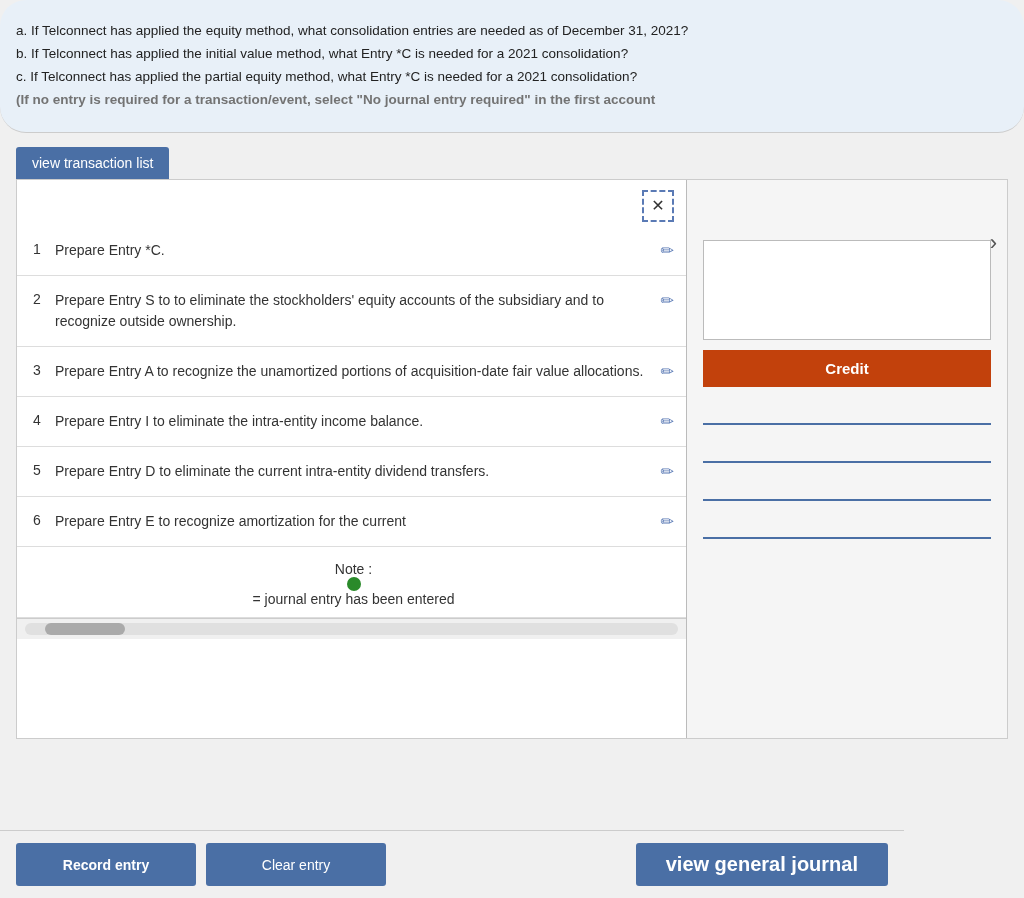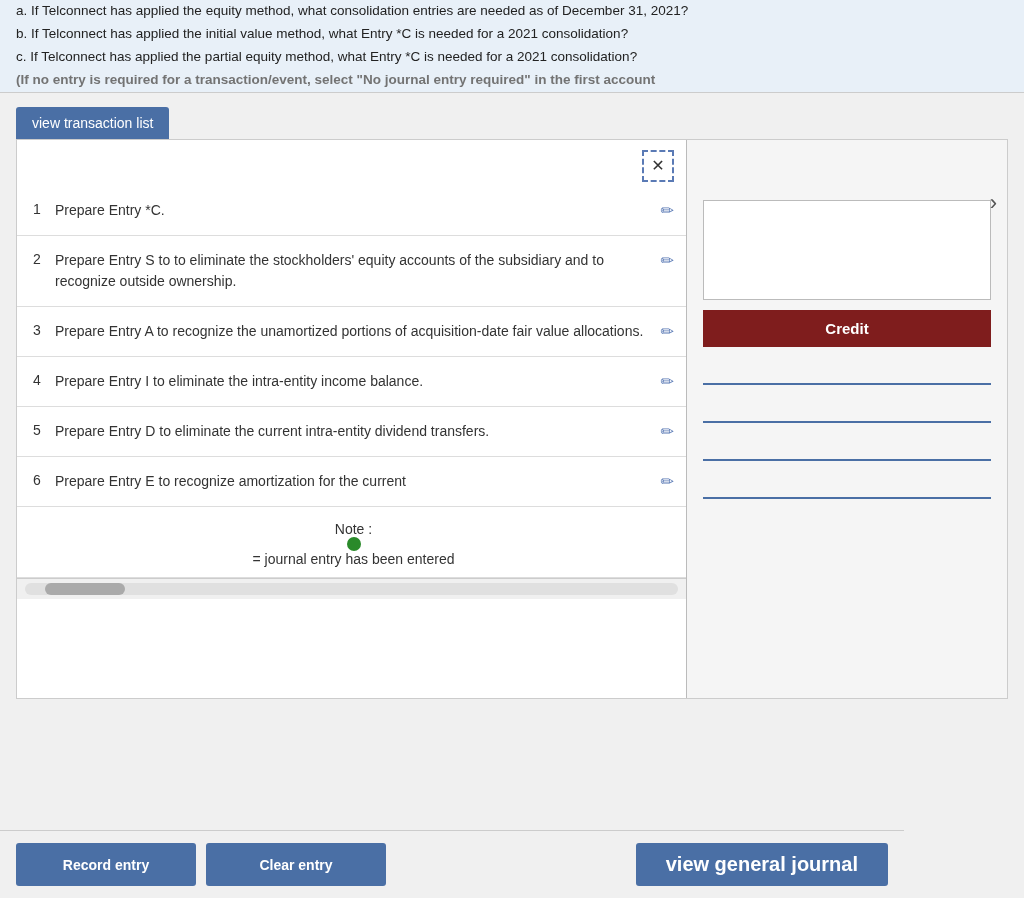--- a/index.html
+++ b/index.html
@@ -32,25 +32,26 @@
     .tab.active {
       background: #fff;
       font-weight: normal;
       border-bottom: 2px solid #fff;
       margin-bottom: -2px;
     }
 
     
     .instruction-area {
       background: #e8f0f8;
-      padding: 0 16px;
+      padding: 20px 16px;
       border-bottom: 1px solid #ccc;
       font-size: 13.5px;
       line-height: 1.7;
       color: #222;
+      border-radius: 26px;
     }
     .instruction-area .warning {
       color: #737373;
       font-weight: bold;
       font-size: 13.5px;
     }
 
     
     .transaction-list-btn-wrap {
       padding: 14px 16px 0 16px;
@@ -197,21 +198,21 @@
     
     .input-box-white {
       background: #fff;
       border: 1px solid #bbb;
       height: 100px;
       margin-bottom: 10px;
     }
 
     
     .credit-label-box {
-      background: #7f1d1d;
+      background: #c2410c;
       color: #fff;
       padding: 10px 16px;
       font-size: 15px;
       font-weight: bold;
       text-align: center;
       width: 100%;
       margin-bottom: 8px;
     }
 
     
@@ -250,21 +251,21 @@
       cursor: pointer;
       border-radius: 3px;
       min-width: 180px;
     }
     .btn-clear {
       background: #4a6fa5;
       color: #fff;
       border: none;
       padding: 10px 30px;
       font-size: 14px;
-      font-weight: bold;
+      font-weight: normal;
       cursor: pointer;
       border-radius: 3px;
       min-width: 180px;
     }
     .btn-view-journal {
       background: #4a6fa5;
       color: #fff;
       border: none;
       padding: 10px 30px;
       font-size: 20px;

